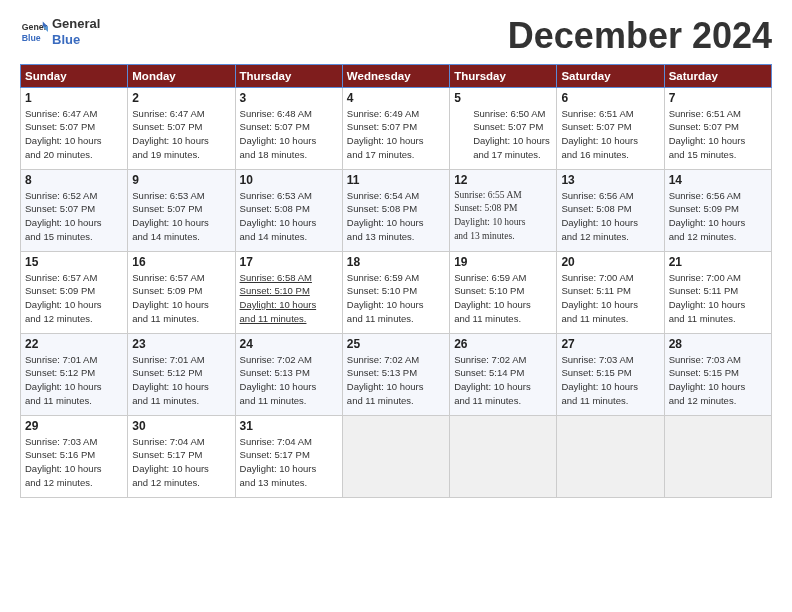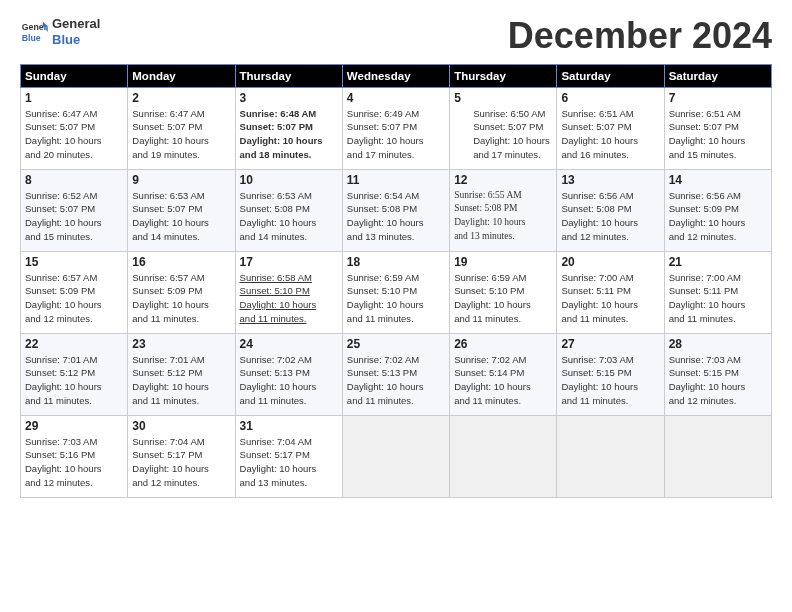--- a/index.html
+++ b/index.html
@@ -44,21 +44,21 @@
       font-size: 13px;
       color: #555;
       margin-top: 2px;
     }
     .calendar {
       width: 100%;
       border-collapse: collapse;
       table-layout: fixed;
     }
     .calendar th {
-      background: #000000;
+      background: #7f1d1d;
       color: #fff;
       font-size: 11.5px;
       font-weight: bold;
       padding: 5px 4px;
       text-align: left;
       border: 1px solid #5a8ad8;
     }
     .calendar td {
       border: 1px solid #ccc;
       vertical-align: top;
@@ -132,21 +132,21 @@
           </td>
           <td>
             <span class="day-num">2</span>
             <div class="day-info" style="white-space: pre-line;">Sunrise: 6:47 AM
 Sunset: 5:07 PM
 Daylight: 10 hours
 and 19 minutes.</div>
           </td>
           <td>
             <span class="day-num">3</span>
-            <div class="day-info" style="white-space: pre-line; font-weight: bold;">Sunrise: 6:48 AM
+            <div class="day-info" style="white-space: pre-line;">Sunrise: 6:48 AM
 Sunset: 5:07 PM
 Daylight: 10 hours
 and 18 minutes.</div>
           </td>
           <td>
             <span class="day-num">4</span>
             <div class="day-info" style="white-space: pre-line;">Sunrise: 6:49 AM
 Sunset: 5:07 PM
 Daylight: 10 hours
 and 17 minutes.</div>

